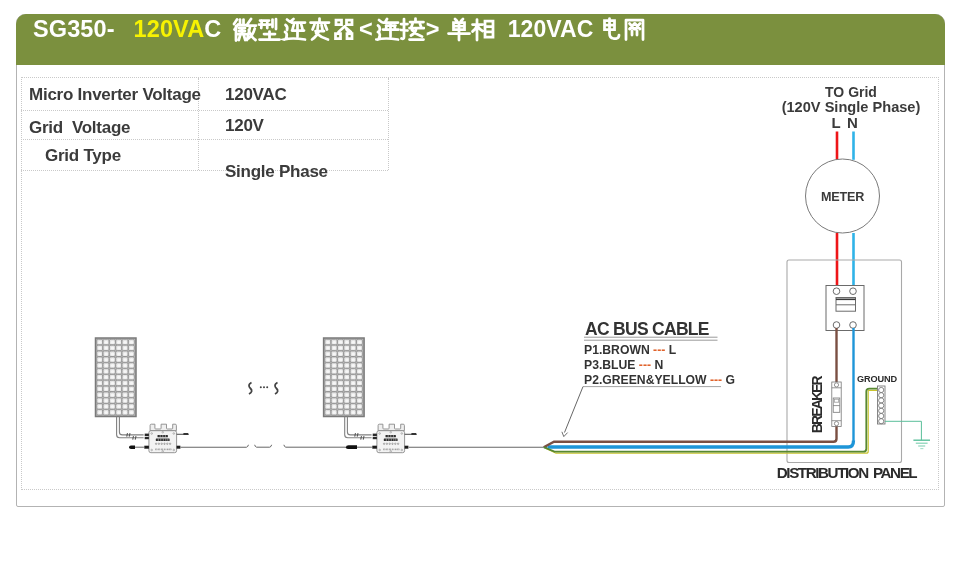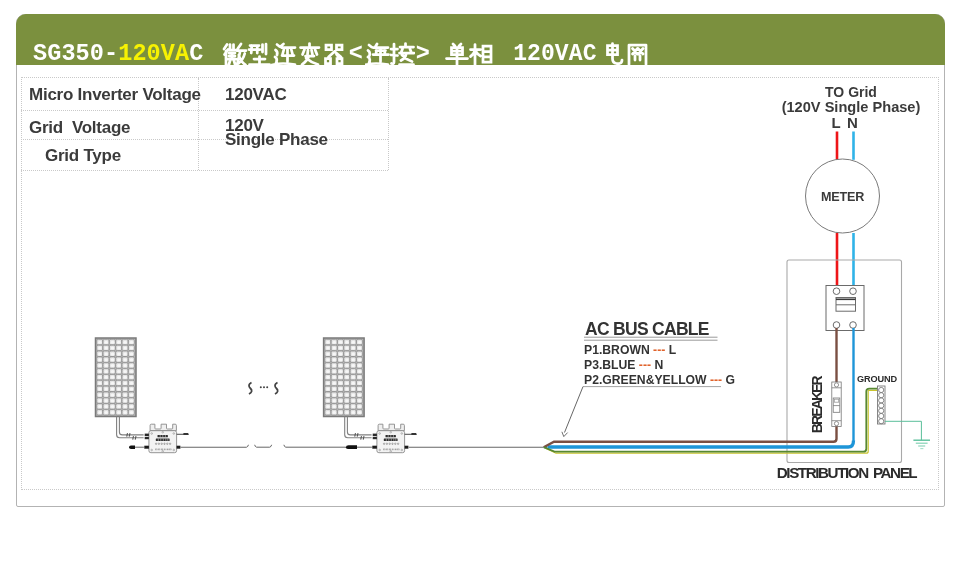--- a/index.html
+++ b/index.html
@@ -8,22 +8,22 @@
 </style>
 </head>
 <body>
 
 <div class="abs" style="left:16px;top:14px;width:927px;height:491px;border:1px solid #b3b3b3;background:#fff;border-radius:9px 9px 2px 2px;"></div>
 
 <div class="abs" style="left:21px;top:77px;width:916px;height:411px;border:1px dotted #c9c9c9;"></div>
 
 <div class="abs" style="left:16px;top:14px;width:929px;height:51px;background:#7b903e;border-radius:10px 10px 0 0;"></div>
 
-<div id="hdr" class="abs" style="left:33px;top:41px;height:26px;display:flex;align-items:center;white-space:pre;color:#fff;font-size:23.5px;font-weight:bold;line-height:26px;letter-spacing:0.1px;font-family:Liberation Mono, monospace;">
-<span>SG350-</span><span style="color:#f7f202;">120VA</span><span>C </span>
+<div id="hdr" class="abs" style="left:33px;top:16px;height:26px;display:flex;align-items:center;white-space:pre;color:#fff;font-size:23.5px;font-weight:bold;line-height:26px;letter-spacing:0.1px;">
+<span>SG350-</span><span style="color:#f7f202;margin-left:19px;">120VA</span><span>C </span>
 
 <svg id="cjk1" width="125" height="26" viewBox="0 0 500 100" style="margin-top:1px;margin-left:4px;">
       <path d="M20,8 L8,26 M24,28 L10,48 M16,34 L16,92 M32,8 L32,30 M46,8 L46,30 M25,30 L54,30 M28,42 L52,42 M28,54 L52,54 M40,42 L40,66 M24,66 L56,66 M33,70 L27,90 M47,70 L53,90 M76,6 L62,26 M58,32 L96,32 M72,38 L60,90 M67,50 Q74,76 94,90 M91,44 Q85,68 66,84" stroke="#fff" stroke-width="11" fill="none" stroke-linecap="round" transform="translate(0,0)"></path>
       <path d="M12,12 L48,12 M19,12 L17,42 M41,12 L41,42 M8,28 L52,28 M62,8 L62,38 M76,6 L76,46 M50,56 L50,82 M28,66 L72,66 M10,88 L90,88" stroke="#fff" stroke-width="11" fill="none" stroke-linecap="round" transform="translate(100,0)"></path>
       <path d="M20,8 L30,16 M14,30 Q24,36 20,50 M34,16 L46,6 M38,20 L92,20 M48,26 L42,48 M62,24 L62,50 M76,24 L82,46 M40,52 L88,52 M62,52 L62,76 M12,58 Q22,62 18,78 Q14,90 8,88 Q40,80 92,88" stroke="#fff" stroke-width="11" fill="none" stroke-linecap="round" transform="translate(200,0)"></path>
       <path d="M50,4 L50,14 M14,20 L88,20 M30,28 L22,48 M44,30 L42,48 M58,30 L62,48 M72,28 L80,48 M34,54 L68,54 M48,54 Q42,72 20,88 M36,62 Q56,80 84,88" stroke="#fff" stroke-width="11" fill="none" stroke-linecap="round" transform="translate(300,0)"></path>
       <path d="M16,10 h22 v18 h-22 z M58,10 h22 v18 h-22 z M50,36 L26,58 M50,36 L76,58 M58,48 L66,58 M14,64 h20 v20 h-20 z M60,64 h20 v20 h-20 z" stroke="#fff" stroke-width="11" fill="none" stroke-linecap="round" transform="translate(400,0)"></path>
     </svg>
 <span style="margin-left:2px;">&lt;</span>
 
@@ -60,21 +60,21 @@
   <div class="abs" style="left:8px;top:7px;">Micro Inverter Voltage</div>
 
   <div class="abs" style="left:204px;top:7px;">120VAC</div>
 
   <div class="abs" style="left:8px;top:40px;">Grid&nbsp;&nbsp;Voltage</div>
 
   <div class="abs" style="left:204px;top:38px;text-align:right;">120V</div>
 
   <div class="abs" style="left:24px;top:68px;">Grid Type</div>
 
-  <div class="abs" style="left:204px;top:52px;">Single Phase</div>
+  <div class="abs" style="left:204px;top:84px;">Single Phase</div>
 </div>
 
 <svg class="abs" style="left:0;top:0;" width="960" height="566" viewBox="0 0 960 566" fill="none">
 
   <text x="851" y="97" text-anchor="middle" font-size="14" font-weight="bold" fill="#3b3b3b">TO Grid</text>
   <text x="851" y="111.5" text-anchor="middle" font-size="14.6" font-weight="bold" fill="#3b3b3b">(120V Single Phase)</text>
 
   <text x="836" y="128" text-anchor="middle" font-size="15" font-weight="bold" fill="#3b3b3b">L</text>
 
   <text x="852.5" y="128" text-anchor="middle" font-size="15" font-weight="bold" fill="#3b3b3b">N</text>

